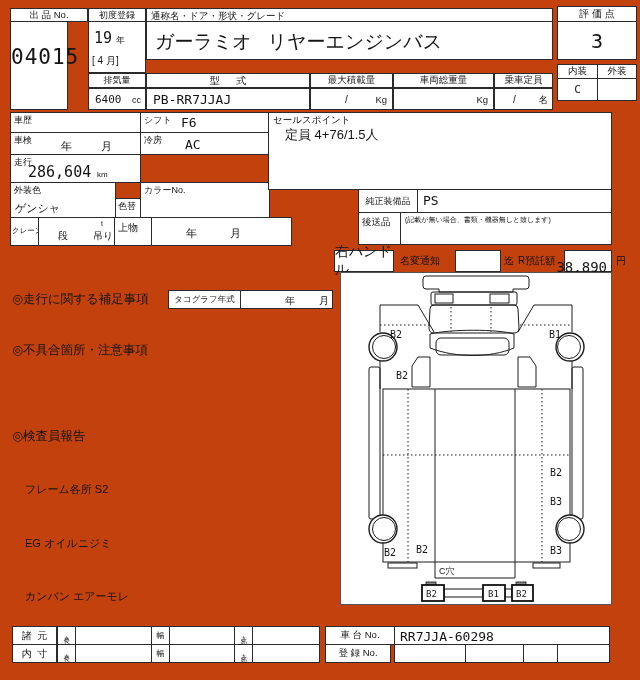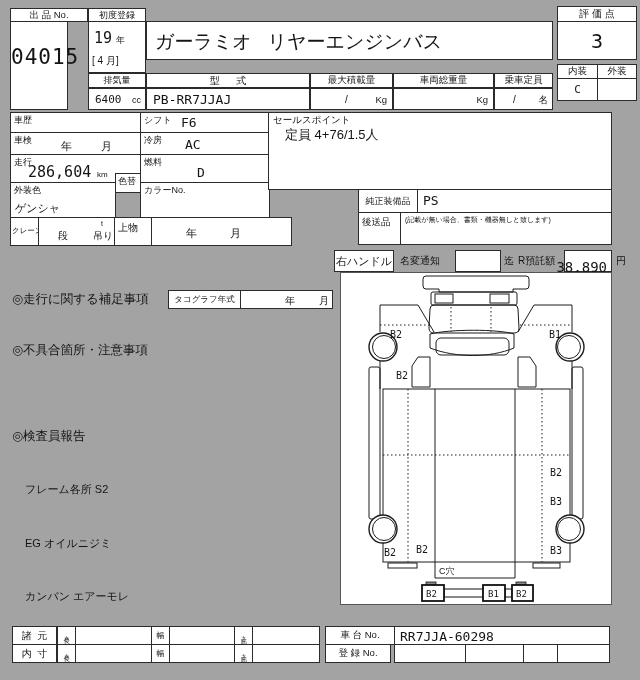--- a/index.html
+++ b/index.html
@@ -1,19 +1,19 @@
 <!DOCTYPE html>
 <html><head>
 <meta charset="utf-8">
 <style>
   html,body{margin:0;padding:0;}
   body{background:#e9e9e7;}
   #sheet{
     position:relative;width:640px;height:680px;overflow:hidden;
-    background:#a3a3a3;color:#141414;
+    background:#c2410c;color:#141414;
     font-family:"Liberation Sans","DejaVu Sans",sans-serif;
   }
   .cell{position:absolute;box-sizing:border-box;border:1px solid #2b2b2b;background:#fff;}
   .txt{position:absolute;white-space:pre;line-height:1.1;}
   .corner{position:absolute;top:1px;left:3px;font-size:9px;white-space:pre;}
   .ctr{display:flex;align-items:center;justify-content:center;}
   .mono{font-family:"DejaVu Sans Mono","Liberation Mono",monospace;}
   .vert{writing-mode:vertical-rl;text-orientation:upright;font-size:6.5px;line-height:1;letter-spacing:-1px;}
   .small{font-size:9px;}
   svg text{font-family:"DejaVu Sans Mono","Liberation Mono",monospace;fill:#161616;}
@@ -28,20 +28,21 @@
     <div class="txt mono" style="left:0;right:0;top:24px;text-align:center;font-size:21px;letter-spacing:1px;">04015</div>
   </div>
 
   <div class="cell ctr" style="left:88px;top:8px;width:58px;height:14px;font-size:9px;">初度登録</div>
   <div class="cell" style="left:88px;top:21px;width:58px;height:52px;">
     <span class="txt mono" style="left:5px;top:8px;font-size:15px;">19</span>
     <span class="txt" style="left:27px;top:14px;font-size:9px;">年</span>
     <span class="txt" style="left:3px;top:33px;font-size:10px;">[ 4 月]</span>
   </div>
 
+  <div class="cell" style="left:146px;top:8px;width:407px;height:14px;font-size:9.5px;padding:1px 0 0 4px;">通称名・ドア・形状・グレード</div>
   <div class="cell" style="left:146px;top:21px;width:407px;height:39px;padding-left:34px;">
     <div class="txt" style="left:8px;top:10px;font-size:19px;">ガーラミオ   リヤーエンジンバス</div>
   </div>
 
   <div class="cell ctr" style="left:88px;top:73px;width:58px;height:15px;font-size:9px;">排気量</div>
   <div class="cell" style="left:88px;top:88px;width:58px;height:22px;">
     <span class="txt mono" style="left:6px;top:5px;font-size:11px;">6400</span>
     <span class="txt" style="right:4px;top:7px;font-size:9px;">cc</span>
   </div>
 
@@ -90,30 +91,26 @@
   <div class="cell" style="left:140px;top:132px;width:130px;height:23px;">
     <span class="corner">冷房</span>
     <span class="txt mono" style="left:44px;top:5px;font-size:13px;">AC</span>
   </div>
 
   <div class="cell" style="left:10px;top:154px;width:131px;height:29px;">
     <span class="corner">走行</span>
     <span class="txt mono" style="left:17px;top:9px;font-size:15px;">286,604</span>
     <span class="txt" style="left:86px;top:16px;font-size:8px;">km</span>
   </div>
-  <div class="cell" style="left:140px;top:154px;width:130px;height:29px;">
-    <span class="corner">燃料</span>
-    <span class="txt mono" style="left:56px;top:11px;font-size:13px;">D</span>
-  </div>
 
   <div class="cell" style="left:10px;top:182px;width:106px;height:36px;">
     <span class="corner">外装色</span>
     <span class="txt" style="left:4px;bottom:3px;font-size:11px;">ゲンシャ</span>
   </div>
-  <div class="cell" style="left:115px;top:173px;width:26px;height:20px;">
+  <div class="cell" style="left:115px;top:198px;width:26px;height:20px;">
     <span class="corner" style="left:2px;">色替</span>
   </div>
   <div class="cell" style="left:140px;top:182px;width:130px;height:36px;">
     <span class="corner">カラーNo.</span>
   </div>
 
   <div class="cell" style="left:10px;top:217px;width:29px;height:29px;">
     <span class="txt" style="left:1px;top:9px;font-size:7.5px;">クレーン</span>
   </div>
   <div class="cell" style="left:38px;top:217px;width:77px;height:29px;">
@@ -137,21 +134,21 @@
   <div class="cell" style="left:417px;top:189px;width:195px;height:24px;">
     <span class="txt mono" style="left:5px;top:4px;font-size:13px;">PS</span>
   </div>
   <div class="cell" style="left:358px;top:212px;width:43px;height:33px;">
     <span class="txt" style="left:3px;top:4px;font-size:9.5px;">後送品</span>
   </div>
   <div class="cell" style="left:400px;top:212px;width:212px;height:33px;">
     <span class="txt" style="left:4px;top:3px;font-size:7px;">(記載が無い場合、書類・機器無しと致します)</span>
   </div>
 
-  <div class="cell ctr" style="left:334px;top:250px;width:60px;height:22px;font-size:11px;">右ハンドル</div>
+  <div class="cell ctr" style="left:334px;top:250px;width:60px;height:22px;font-size:14px;">右ハンドル</div>
   <span class="txt" style="left:400px;top:255px;font-size:10px;">名変通知</span>
   <div class="cell" style="left:455px;top:250px;width:46px;height:22px;"></div>
   <span class="txt" style="left:504px;top:255px;font-size:10px;">迄</span>
   <span class="txt" style="left:518px;top:255px;font-size:10px;">R預託額</span>
   <div class="cell" style="left:564px;top:250px;width:48px;height:22px;">
     <span class="txt mono" style="right:4px;top:9px;font-size:14px;margin-left:44px;">38,890</span>
   </div>
   <span class="txt" style="left:616px;top:255px;font-size:10px;">円</span>
 
   <div class="txt" style="left:12px;top:293px;font-size:12.5px;">◎走行に関する補足事項</div>

